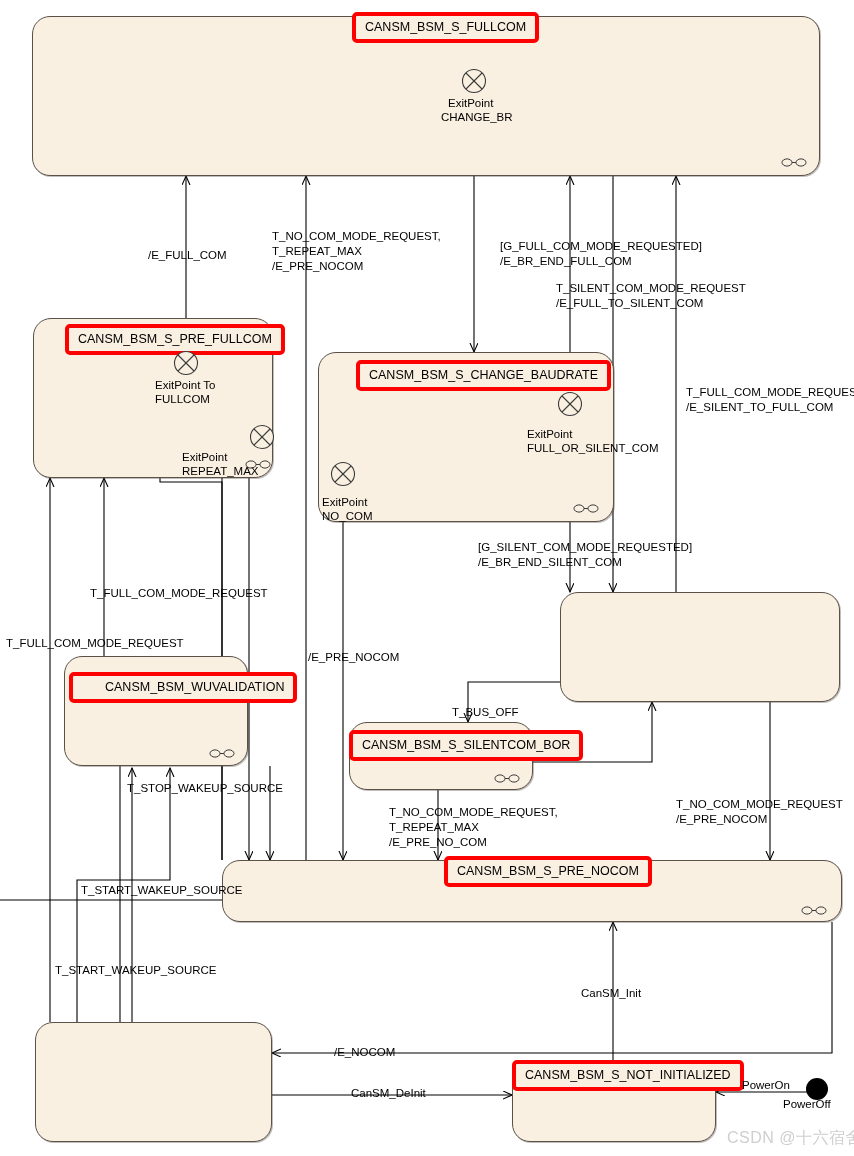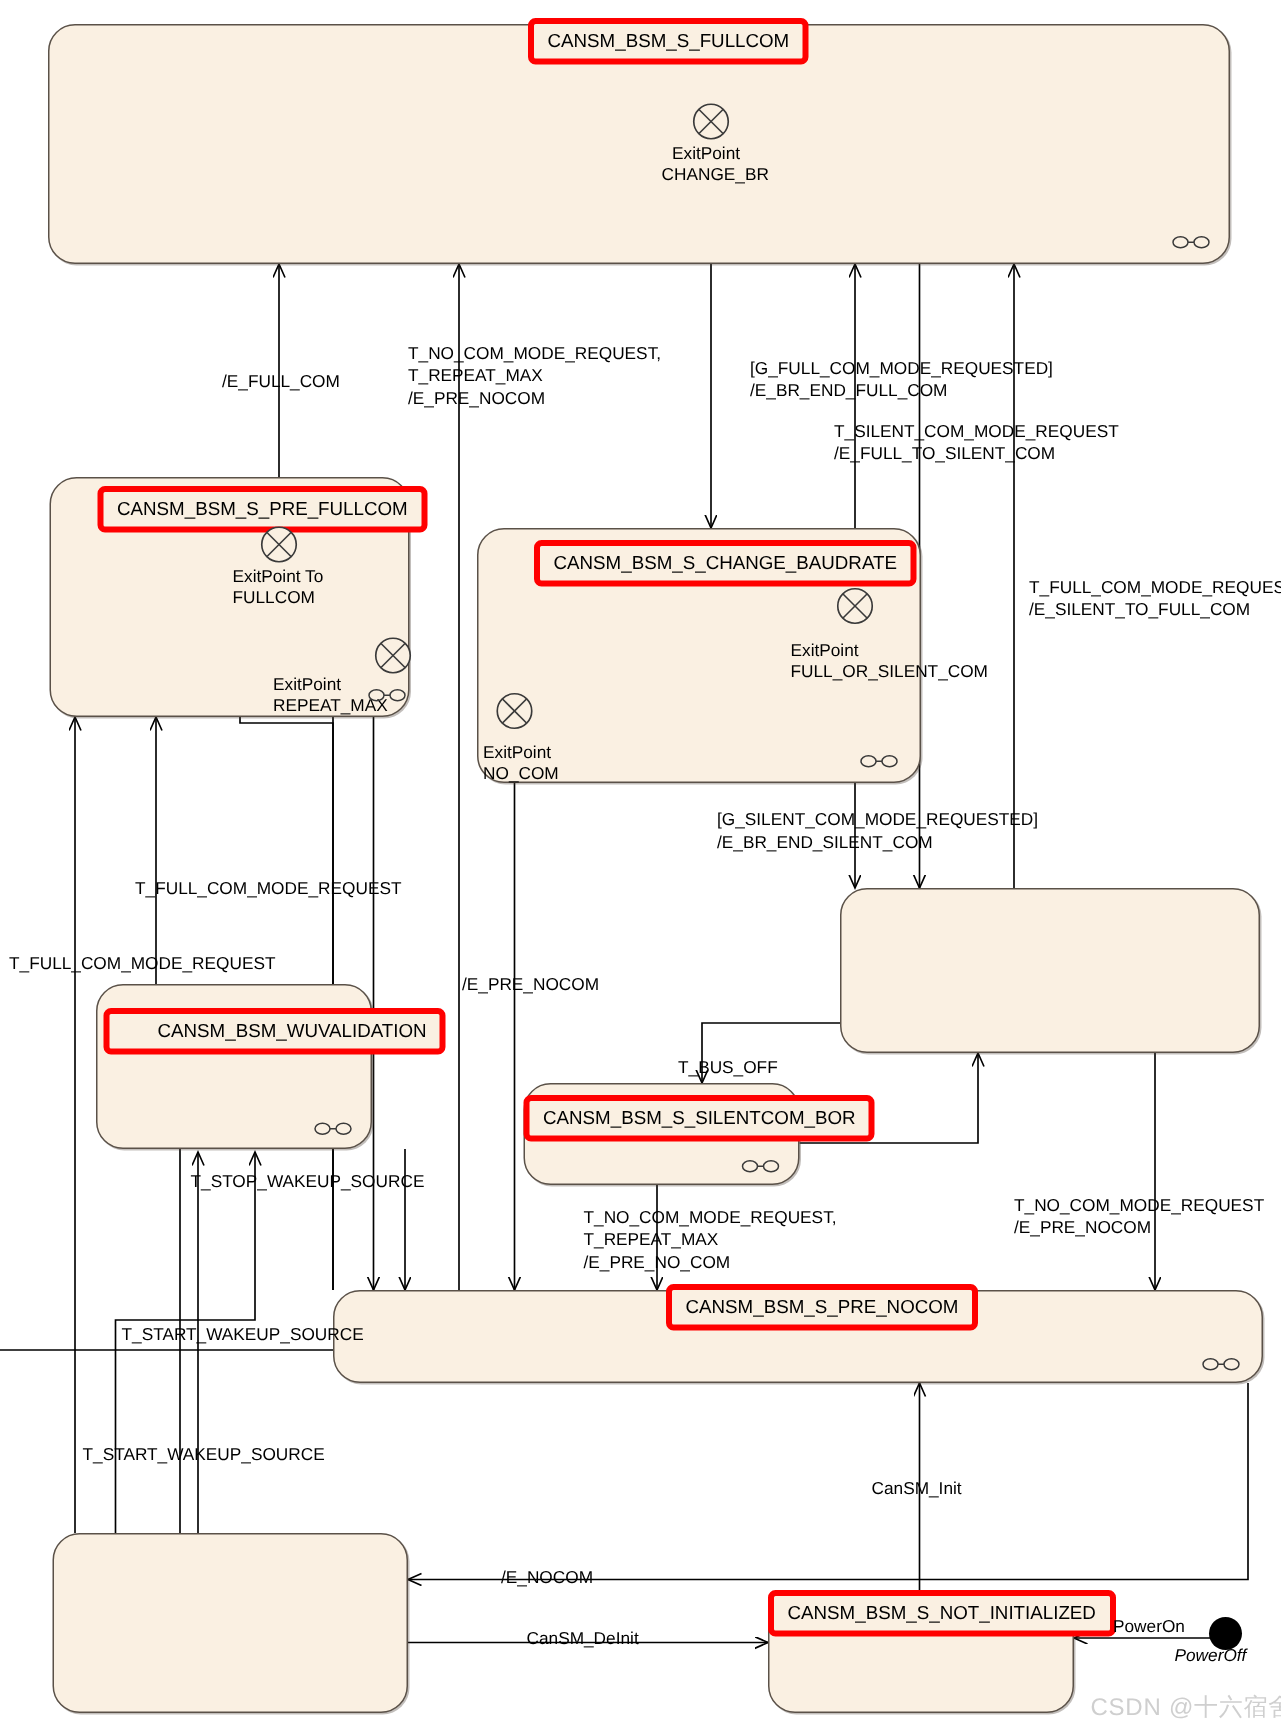--- a/index.html
+++ b/index.html
@@ -269,21 +269,21 @@
     </div>
   </div>
   <div class="state-title" style="left:444px; top:856px;">CANSM_BSM_S_PRE_NOCOM</div>
 
   <div class="state-box" style="left:35px; top:1022px; width:237px; height:120px;"></div>
 
   <div class="state-box" style="left:512px; top:1060px; width:204px; height:82px;"></div>
   <div class="state-title" style="left:512px; top:1060px;">CANSM_BSM_S_NOT_INITIALIZED</div>
 
   <div class="init-dot" style="left:806px; top:1078px;"></div>
-  <div class="init-label" style="left:783px; top:1098px;font-style:italic;">PowerOff</div>
+  <div class="init-label" style="left:783px; top:1098px;">PowerOff</div>
 
   <div class="edge-label" style="left:148px; top:248px;">/E_FULL_COM</div>
 
   <div class="edge-label" style="left:272px; top:229px;">T_NO_COM_MODE_REQUEST,
 T_REPEAT_MAX
 /E_PRE_NOCOM</div>
 
   <div class="edge-label" style="left:500px; top:239px;">[G_FULL_COM_MODE_REQUESTED]
 /E_BR_END_FULL_COM</div>
 

